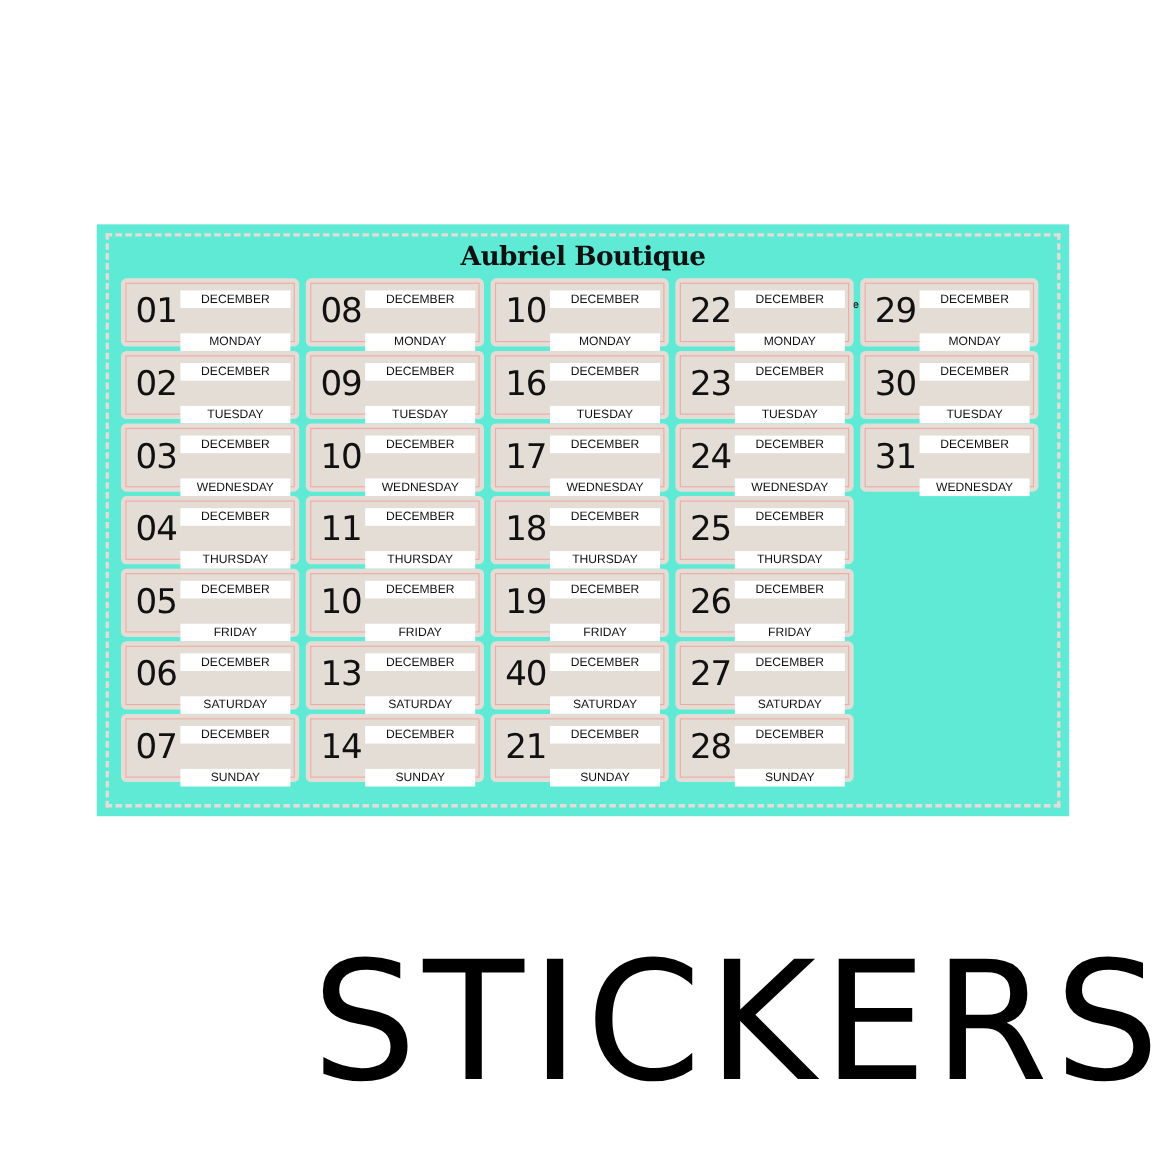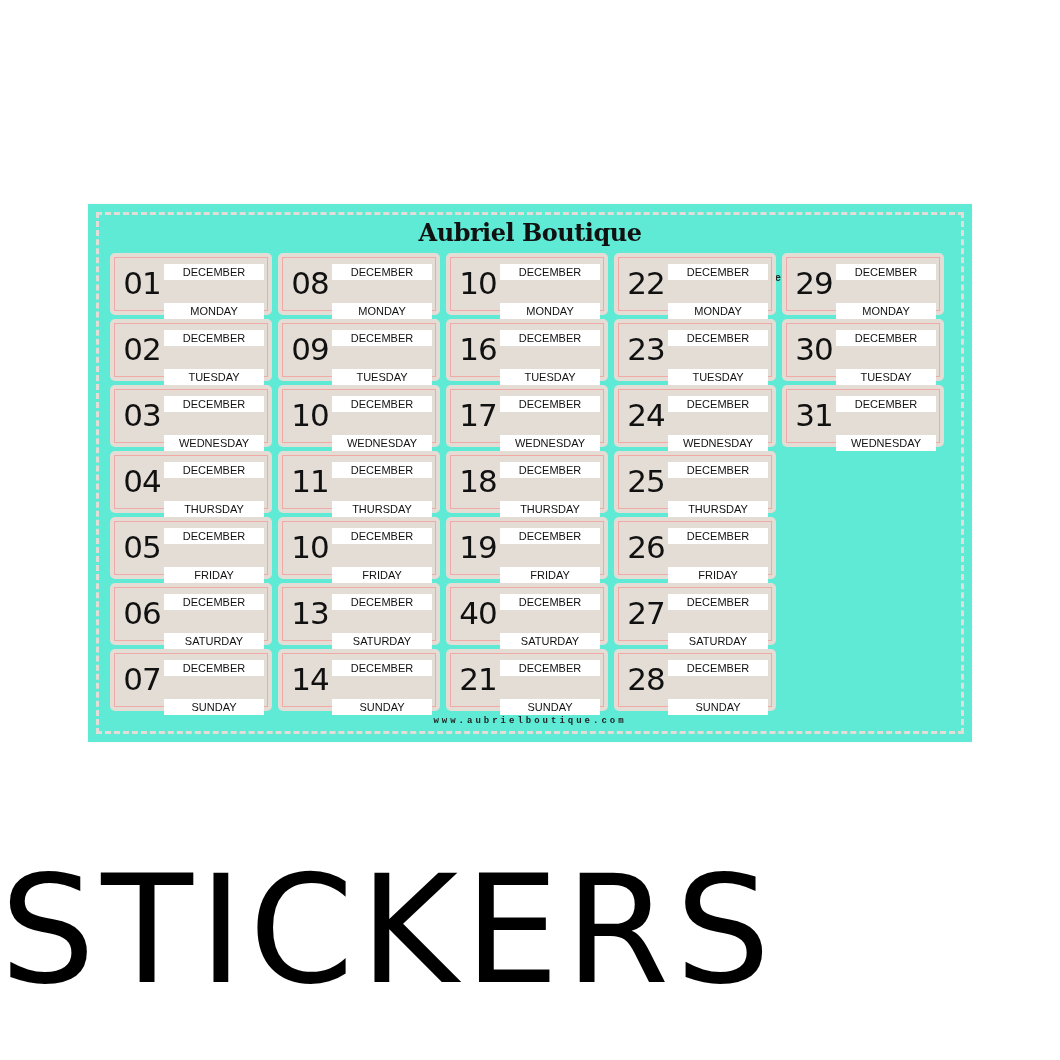--- a/index.html
+++ b/index.html
@@ -9,21 +9,21 @@
   .brand{position:absolute;left:0;right:0;top:14px;text-align:center;font-family:"DejaVu Serif",serif;font-weight:bold;font-size:24px;color:#111;letter-spacing:-0.5px;}
   .meta{position:absolute;right:26px;top:22px;font-family:"Liberation Mono",monospace;font-size:10px;letter-spacing:3px;color:#222;font-weight:bold;margin-top:47px;}
   .url{position:absolute;left:0;right:0;top:512px;text-align:center;font-family:"Liberation Mono",monospace;font-size:9px;letter-spacing:3px;color:#222;font-weight:bold;}
   .grid{position:absolute;left:22px;top:49px;display:grid;grid-template-columns:repeat(5,162px);grid-auto-flow:column;grid-template-rows:repeat(7,62px);column-gap:6px;row-gap:4px;}
   .sticker{background:#e4ddd6;border-radius:5px;position:relative;padding-left:14px;}
   .sticker .inner{position:absolute;left:4px;top:4px;right:4px;bottom:4px;border:1px solid #f0a9a4;}
   .num{position:absolute;left:8px;top:12px;width:48px;text-align:center;font-family:"DejaVu Sans",sans-serif;font-size:31px;color:#111;letter-spacing:-1px;}
   .lab{position:absolute;left:54px;width:100px;height:16px;background:#fff;text-align:center;font-family:"Liberation Sans",sans-serif;font-size:11px;line-height:16px;color:#111;text-transform:uppercase;}
   .lab.m{top:11px;}
   .lab.d{top:50px;}
-  .title{position:absolute;left:0;right:0;top:850px;text-align:left;font-family:"DejaVu Sans",sans-serif;font-size:150px;line-height:160px;color:#000;letter-spacing:6px;font-weight:normal;}
+  .title{position:absolute;left:0;right:0;top:850px;text-align:right;font-family:"DejaVu Sans",sans-serif;font-size:150px;line-height:160px;color:#000;letter-spacing:6px;font-weight:normal;}
 </style>
 </head>
 <body>
 
 <div class="sheet">
   <div class="cut"></div>
   <div class="brand">Aubriel Boutique</div>
   <div class="meta">december 2025  beige 03</div>
   <div class="grid" id="grid">
       <div class="sticker">
@@ -206,16 +206,15 @@
         <div class="lab m">December</div>
         <div class="lab d">Tuesday</div>
       </div>
       <div class="sticker">
         <div class="inner"></div>
         <div class="num">31</div>
         <div class="lab m">December</div>
         <div class="lab d">Wednesday</div>
       </div>
     </div>
-  <div class="url">www.aubrielboutique.com</div>
 </div>
 
 <div class="title">STICKERS</div>
 
 </body></html>

